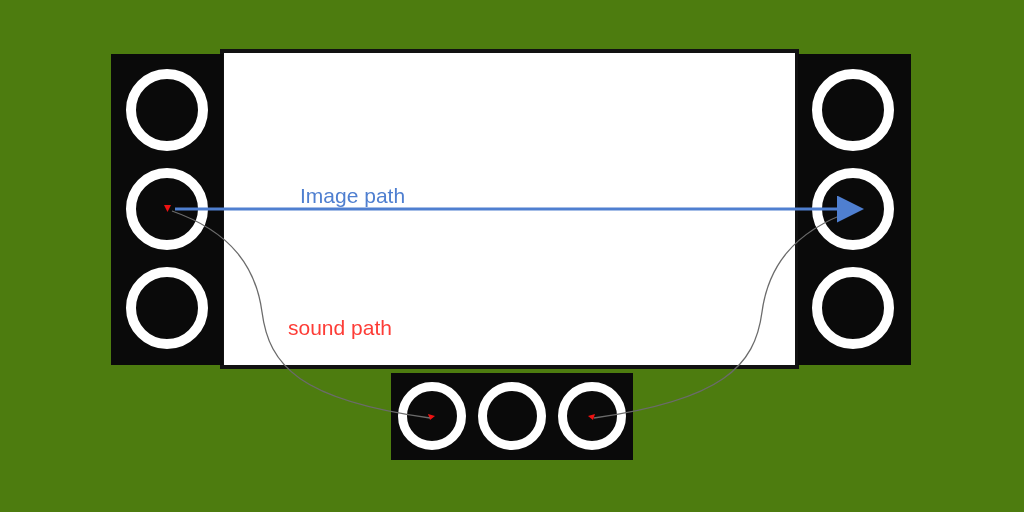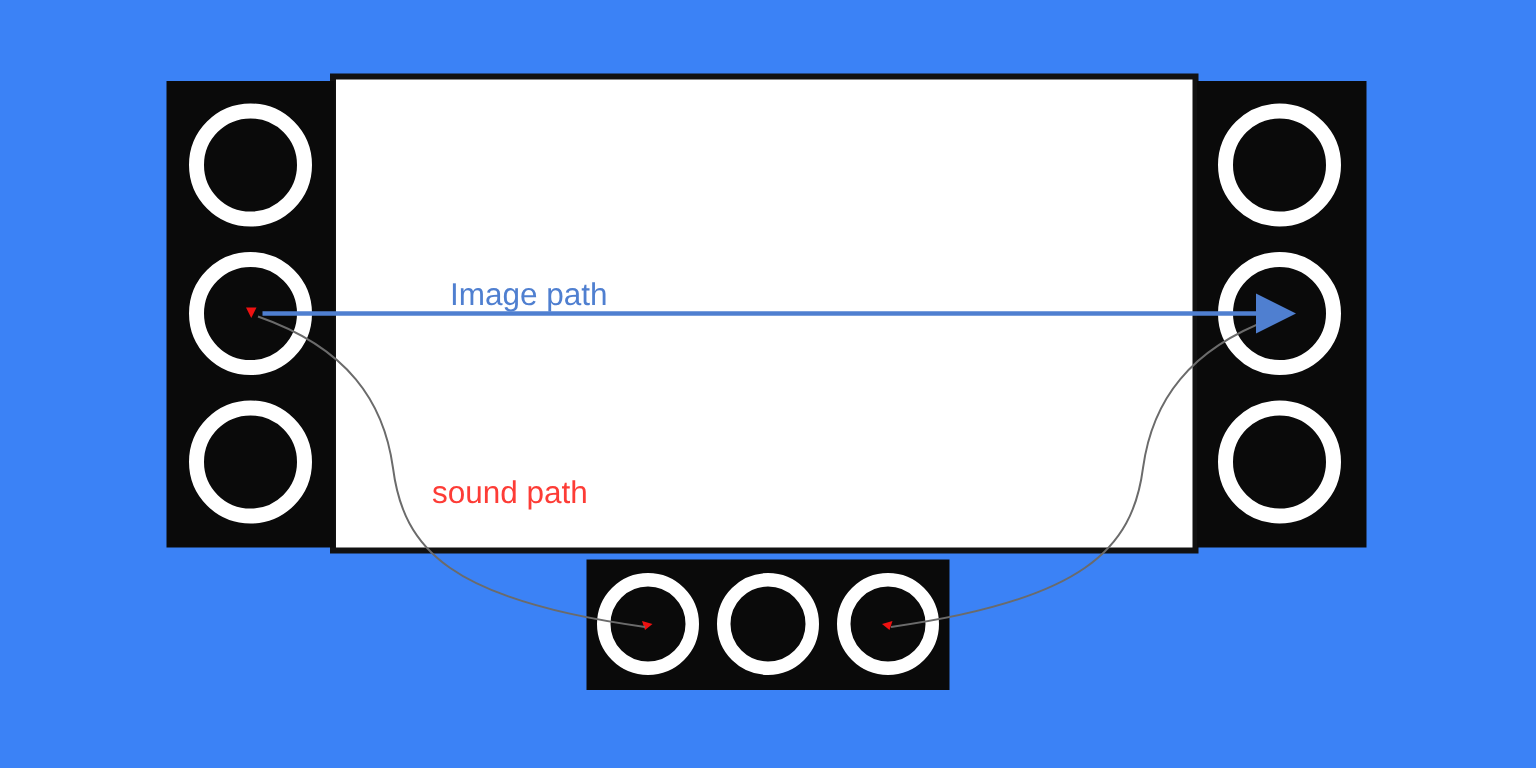--- a/index.html
+++ b/index.html
@@ -29,21 +29,21 @@
   }
   .label-text {
     font-family: "Liberation Sans", sans-serif;
     font-size: 21px;
     white-space: nowrap;
   }
 </style>
 </head>
 <body>
 
-<div id="stage" style="background: #3b82f6;">
+<div id="stage" style="background: #4d7c0f;">
   <svg id="diagram-svg" viewBox="0 0 1024 512">
     <defs>
       <marker id="blue-arrowhead" markerWidth="9" markerHeight="9" refX="1" refY="4.5" orient="auto" markerUnits="strokeWidth">
         <path d="M 0 0 L 9 4.5 L 0 9 z" fill="#4f7fd0"></path>
       </marker>
       <marker id="red-tick" markerWidth="6" markerHeight="6" refX="3" refY="3" orient="auto" markerUnits="userSpaceOnUse">
         <path d="M 0 0 L 6 2.4 L 2.2 6 z" fill="#ee1111"></path>
       </marker>
     </defs>
 

